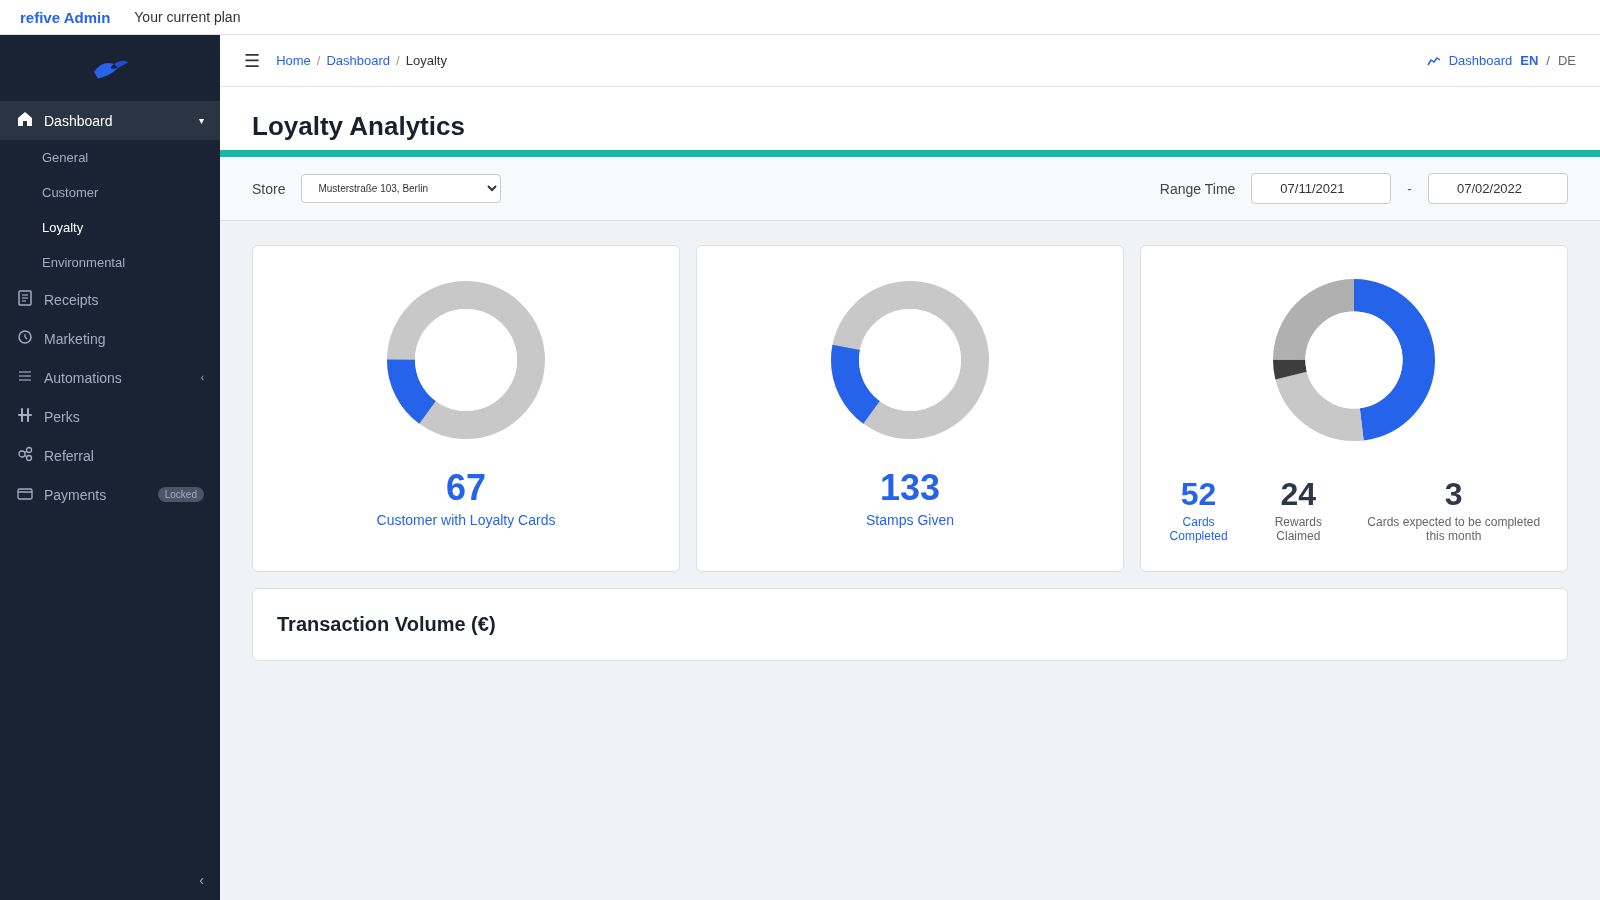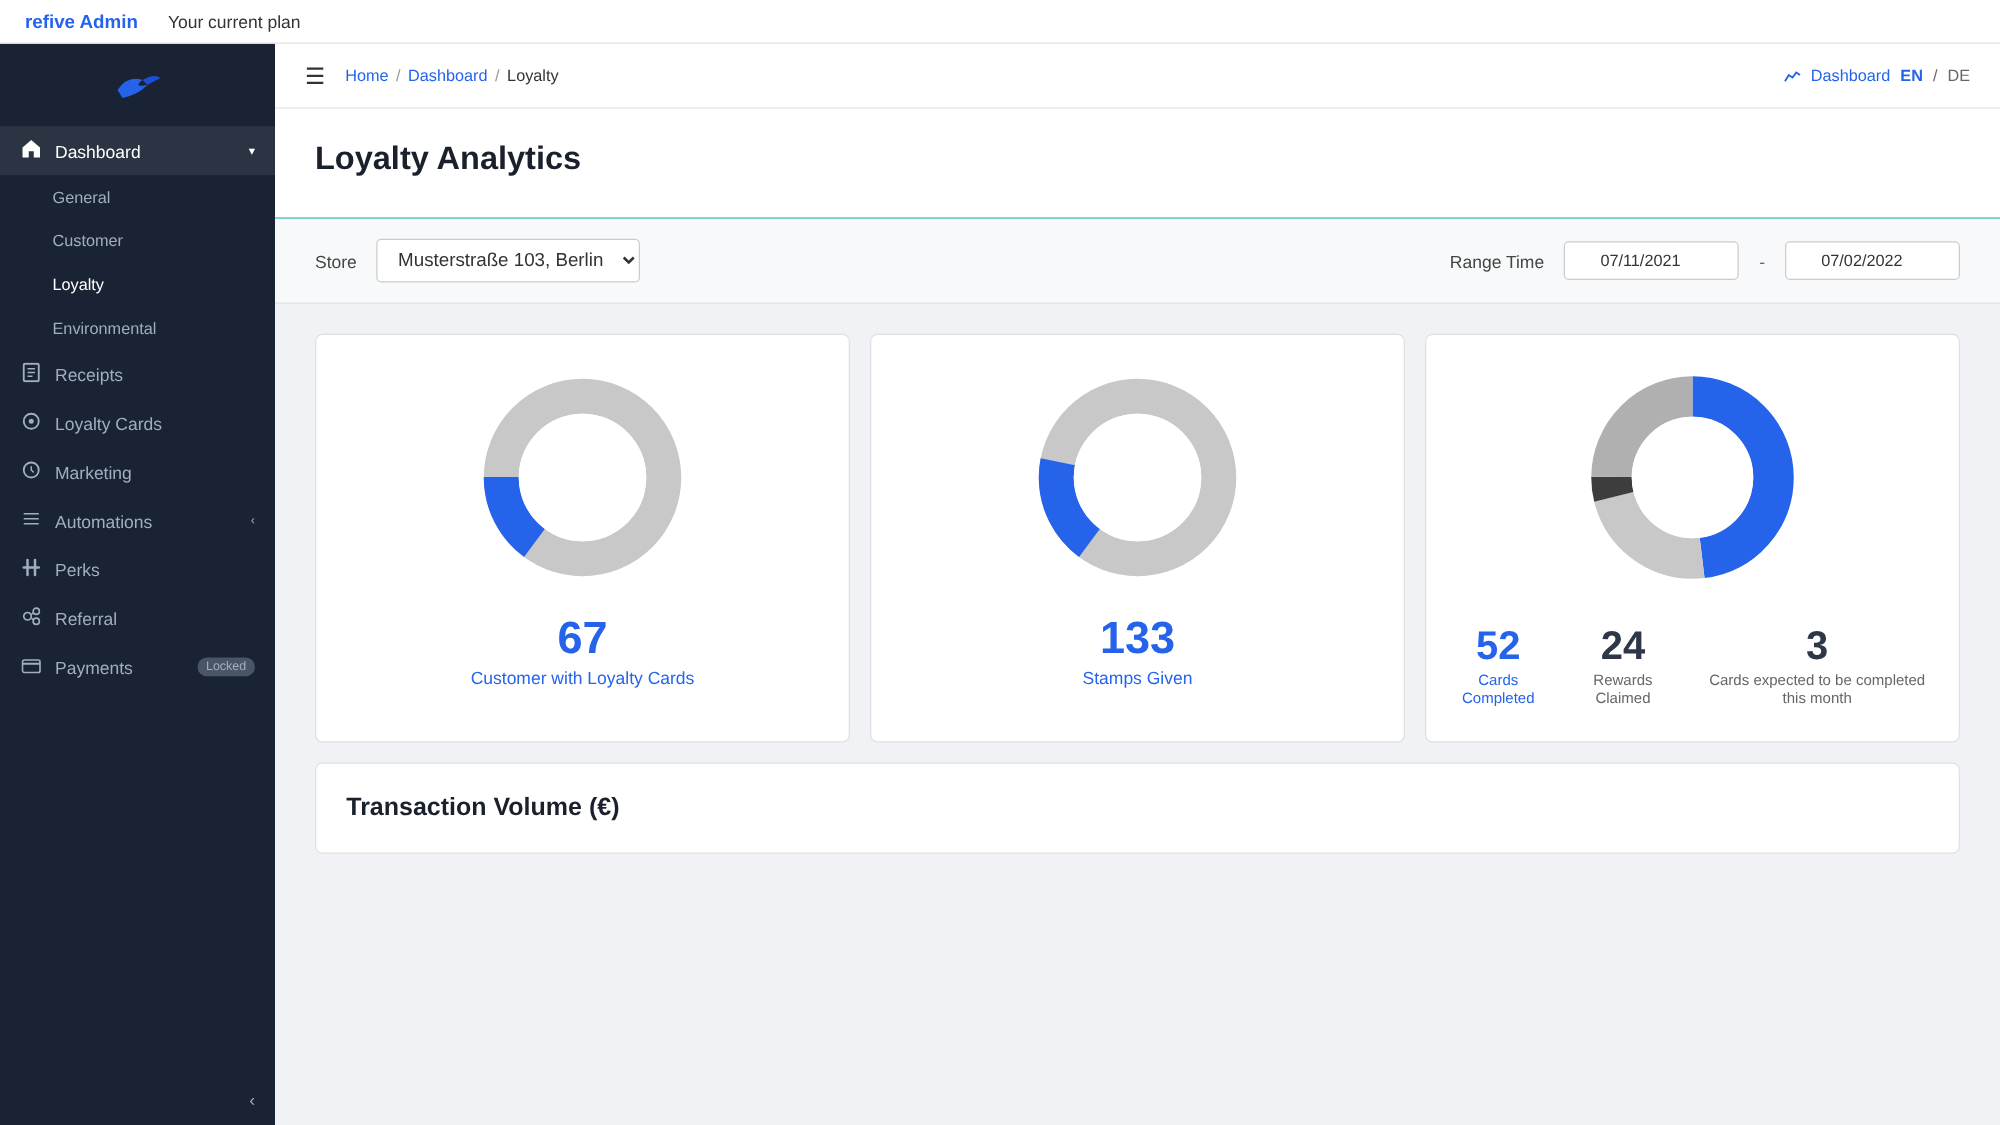--- a/index.html
+++ b/index.html
@@ -137,23 +137,23 @@
     .content-scroll {
       flex: 1;
       overflow-y: auto;
       padding: 0;
       background: #f0f2f5;
     }
 
     
     .page-title-section {
       background: #fff;
-      padding: 24px 32px 32px;
+      padding: 24px 32px 8px;
       margin-bottom: 0;
-      border-bottom: 1px solid #14b8a6;
+      border-bottom: 7px solid #14b8a6;
     }
     .page-title {
       font-size: 26px;
       font-weight: 700;
       color: #1a202c;
     }
 
     
     .filter-bar {
       background: #f8f9fa;
@@ -161,21 +161,21 @@
       display: flex;
       align-items: center;
       gap: 16px;
       border-bottom: 1px solid #e0e0e0;
     }
     .filter-label { font-size: 14px; color: #444; font-weight: 500; }
     .filter-select {
       border: 1px solid #ccc;
       border-radius: 4px;
       padding: 7px 12px;
-      font-size: 15px;
+      font-size: 10px;
       color: #333;
       background: #fff;
       cursor: pointer;
       min-width: 200px;
     }
     .range-time-label { margin-left: auto; font-size: 14px; color: #444; font-weight: 500; }
     .date-input {
       border: 1px solid #ccc;
       border-radius: 4px;
       padding: 7px 28px;
@@ -305,29 +305,20 @@
       <div class="sidebar-item">
         <span class="icon">
           <svg width="16" height="16" viewBox="0 0 16 16" fill="currentColor">
               <rect x="2" y="1" width="12" height="14" rx="1" fill="none" stroke="currentColor" stroke-width="1.5"></rect>
               <line x1="5" y1="5" x2="11" y2="5" stroke="currentColor" stroke-width="1.2"></line>
               <line x1="5" y1="8" x2="11" y2="8" stroke="currentColor" stroke-width="1.2"></line>
               <line x1="5" y1="11" x2="9" y2="11" stroke="currentColor" stroke-width="1.2"></line>
             </svg>
         </span>
         <span>Receipts</span>
-      </div>
-      <div class="sidebar-item">
-        <span class="icon">
-          <svg width="16" height="16" viewBox="0 0 16 16" fill="currentColor">
-              <circle cx="8" cy="8" r="6" fill="none" stroke="currentColor" stroke-width="1.5"></circle>
-              <circle cx="8" cy="8" r="2"></circle>
-            </svg>
-        </span>
-        <span>Loyalty Cards</span>
       </div>
       <div class="sidebar-item">
         <span class="icon">
           <svg width="16" height="16" viewBox="0 0 16 16" fill="currentColor">
               <circle cx="8" cy="8" r="6" fill="none" stroke="currentColor" stroke-width="1.5"></circle>
               <path d="M8 5v3l2 2" stroke="currentColor" stroke-width="1.2" fill="none"></path>
             </svg>
         </span>
         <span>Marketing</span>
       </div>

